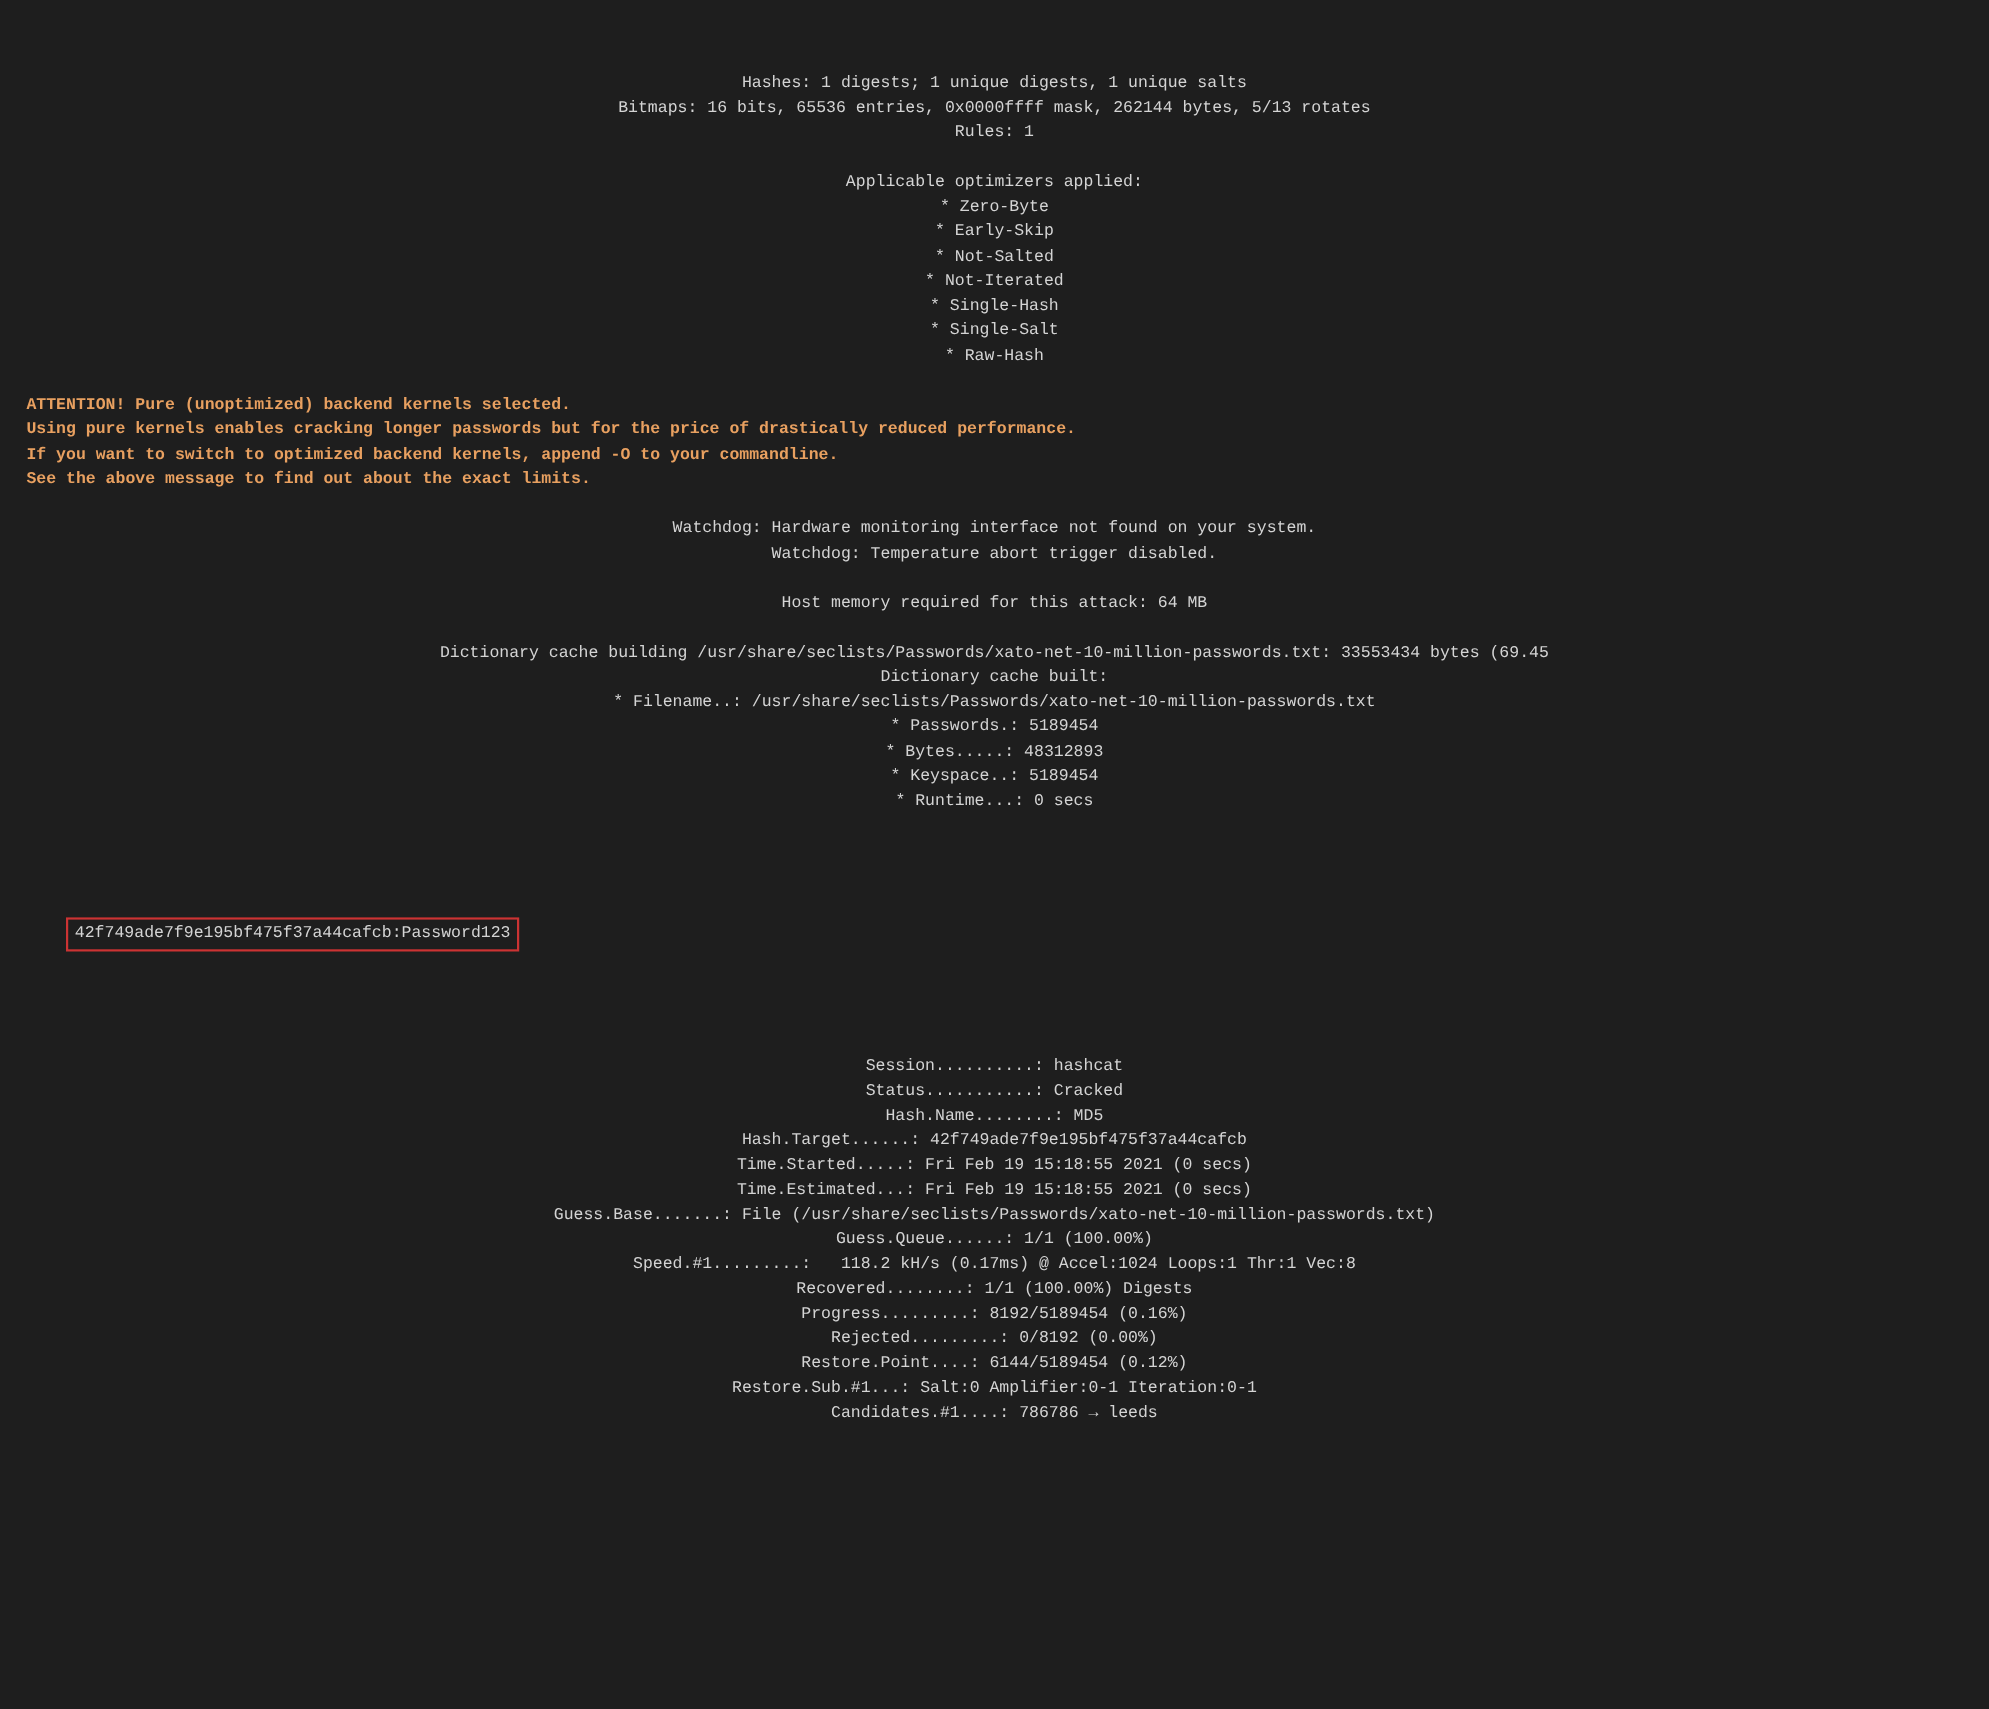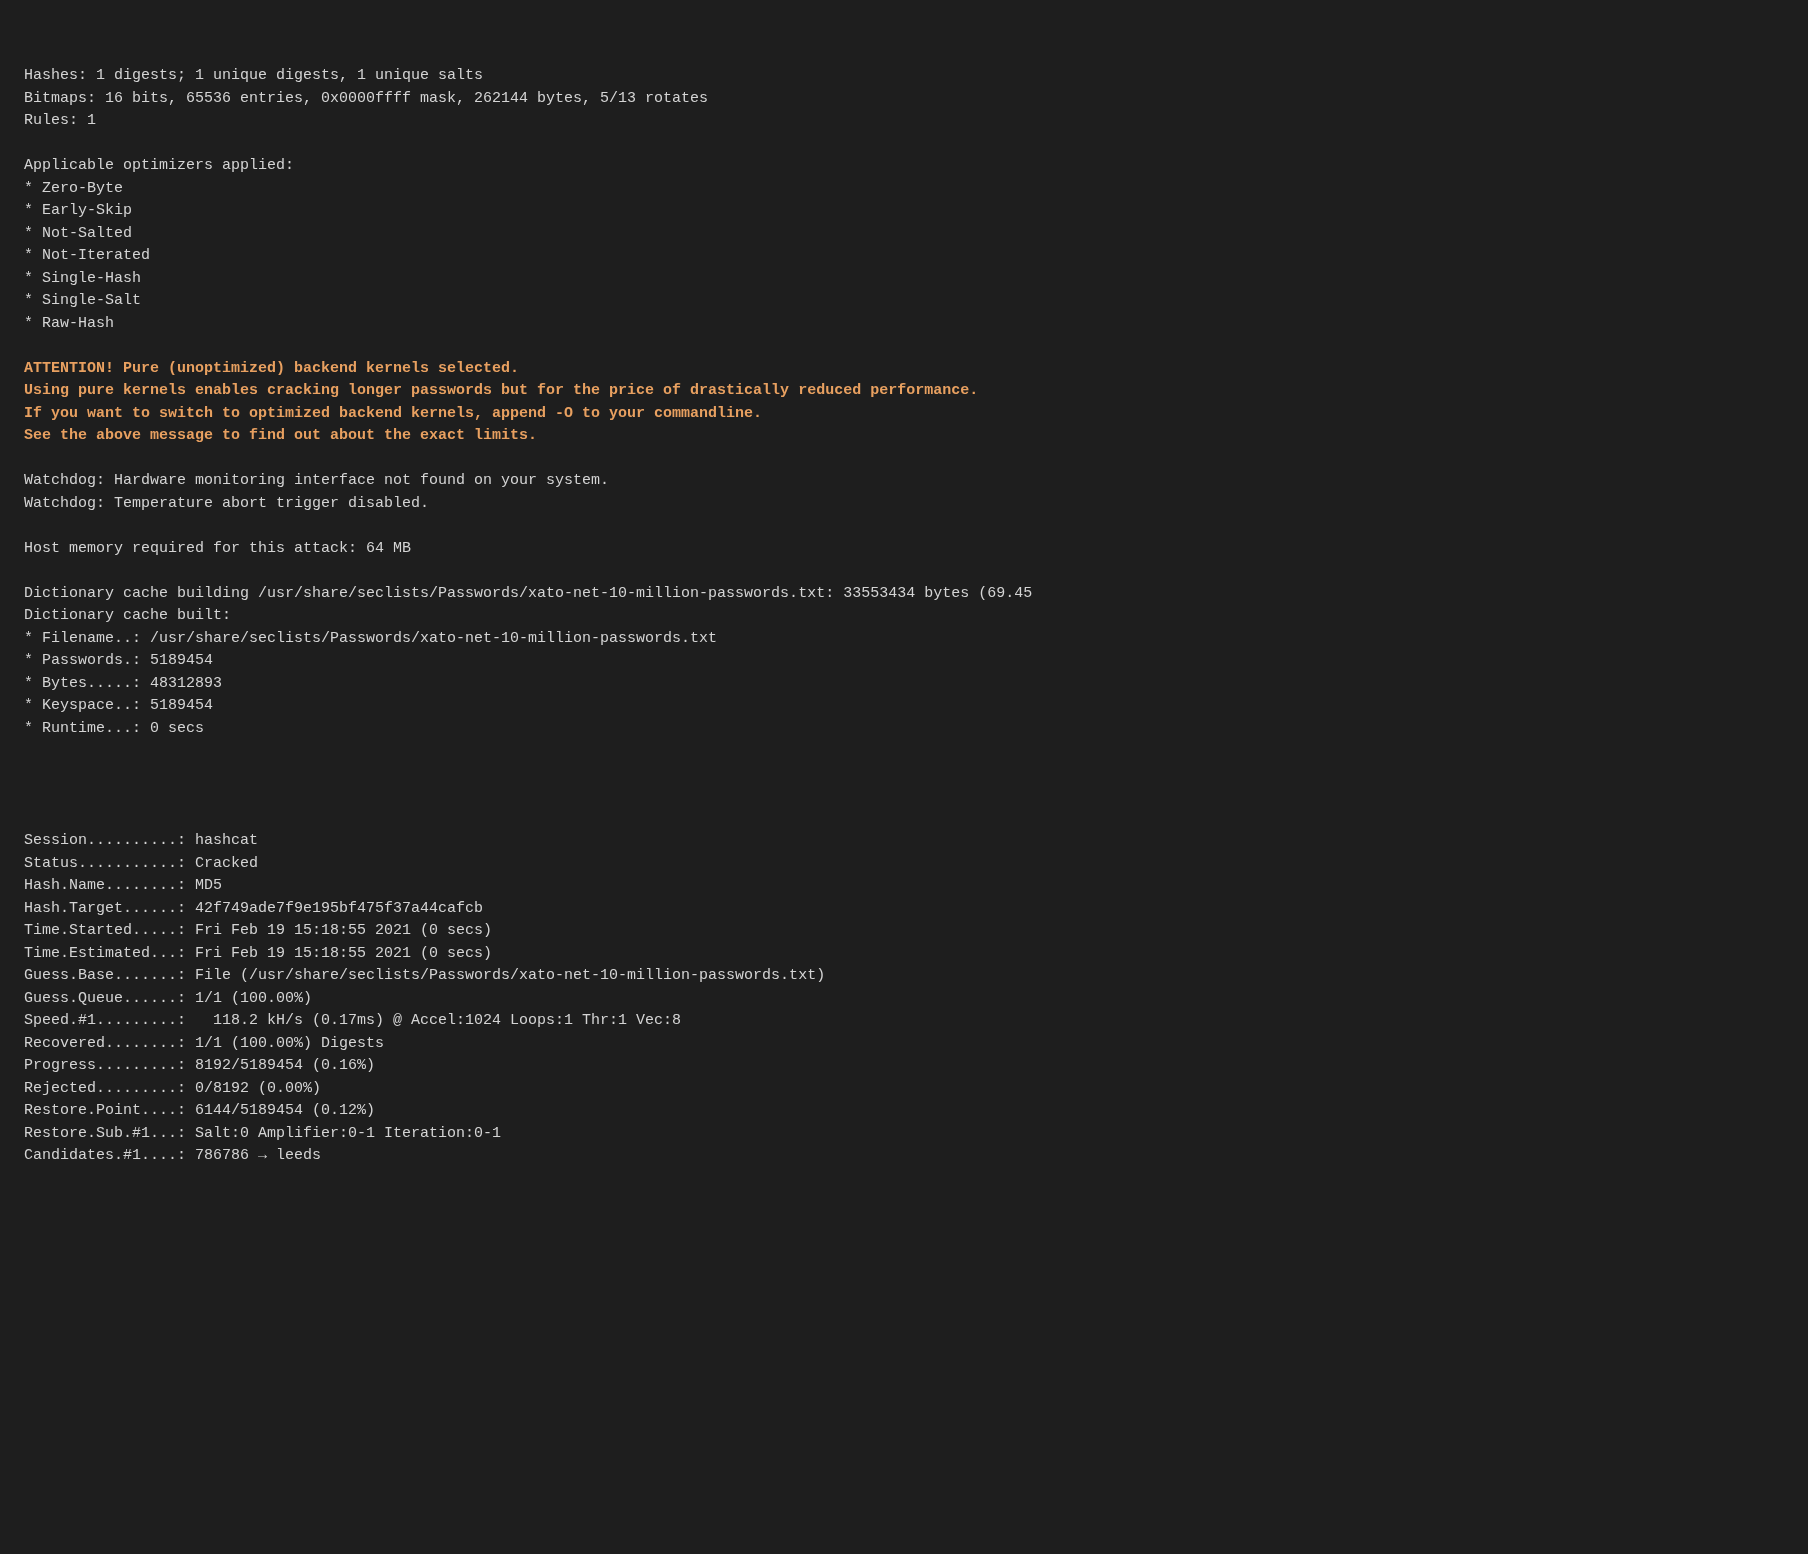--- a/index.html
+++ b/index.html
@@ -17,20 +17,21 @@
       line-height: 1.5;
     }
 
     .terminal-content {
       white-space: pre-wrap;
       word-break: break-all;
     }
 
     .normal {
       color: #d4d4d4;
+      text-align: center;
     }
 
     .orange-text {
       color: #e8a060;
       font-weight: bold;
     }
 
     .cracked-result {
       display: inline-block;
       color: #d4d4d4;
@@ -48,14 +49,17 @@
     .empty-line {
       display: block;
       height: 1.5em;
     }
   </style>
 </head>
 <body>
 
 <div class="terminal-content">
   <div id="pre-lines"><span class="line normal">Hashes: 1 digests; 1 unique digests, 1 unique salts</span><span class="line normal">Bitmaps: 16 bits, 65536 entries, 0x0000ffff mask, 262144 bytes, 5/13 rotates</span><span class="line normal">Rules: 1</span><span class="empty-line"></span><span class="line normal">Applicable optimizers applied:</span><span class="line normal">* Zero-Byte</span><span class="line normal">* Early-Skip</span><span class="line normal">* Not-Salted</span><span class="line normal">* Not-Iterated</span><span class="line normal">* Single-Hash</span><span class="line normal">* Single-Salt</span><span class="line normal">* Raw-Hash</span><span class="empty-line"></span><span class="line orange-text">ATTENTION! Pure (unoptimized) backend kernels selected.</span><span class="line orange-text">Using pure kernels enables cracking longer passwords but for the price of drastically reduced performance.</span><span class="line orange-text">If you want to switch to optimized backend kernels, append -O to your commandline.</span><span class="line orange-text">See the above message to find out about the exact limits.</span><span class="empty-line"></span><span class="line normal">Watchdog: Hardware monitoring interface not found on your system.</span><span class="line normal">Watchdog: Temperature abort trigger disabled.</span><span class="empty-line"></span><span class="line normal">Host memory required for this attack: 64 MB</span><span class="empty-line"></span><span class="line normal">Dictionary cache building /usr/share/seclists/Passwords/xato-net-10-million-passwords.txt: 33553434 bytes (69.45</span><span class="line normal">Dictionary cache built:</span><span class="line normal">* Filename..: /usr/share/seclists/Passwords/xato-net-10-million-passwords.txt</span><span class="line normal">* Passwords.: 5189454</span><span class="line normal">* Bytes.....: 48312893</span><span class="line normal">* Keyspace..: 5189454</span><span class="line normal">* Runtime...: 0 secs</span><span class="empty-line"></span></div>
+  <div>
+    <span class="cracked-result">42f749ade7f9e195bf475f37a44cafcb:Password123</span>
+  </div>
   <div id="session-lines"><span class="empty-line"></span><span class="line normal">Session..........: hashcat</span><span class="line normal">Status...........: Cracked</span><span class="line normal">Hash.Name........: MD5</span><span class="line normal">Hash.Target......: 42f749ade7f9e195bf475f37a44cafcb</span><span class="line normal">Time.Started.....: Fri Feb 19 15:18:55 2021 (0 secs)</span><span class="line normal">Time.Estimated...: Fri Feb 19 15:18:55 2021 (0 secs)</span><span class="line normal">Guess.Base.......: File (/usr/share/seclists/Passwords/xato-net-10-million-passwords.txt)</span><span class="line normal">Guess.Queue......: 1/1 (100.00%)</span><span class="line normal">Speed.#1.........:   118.2 kH/s (0.17ms) @ Accel:1024 Loops:1 Thr:1 Vec:8</span><span class="line normal">Recovered........: 1/1 (100.00%) Digests</span><span class="line normal">Progress.........: 8192/5189454 (0.16%)</span><span class="line normal">Rejected.........: 0/8192 (0.00%)</span><span class="line normal">Restore.Point....: 6144/5189454 (0.12%)</span><span class="line normal">Restore.Sub.#1...: Salt:0 Amplifier:0-1 Iteration:0-1</span><span class="line normal">Candidates.#1....: 786786 → leeds</span></div>
 </div>
 
 </body></html>

